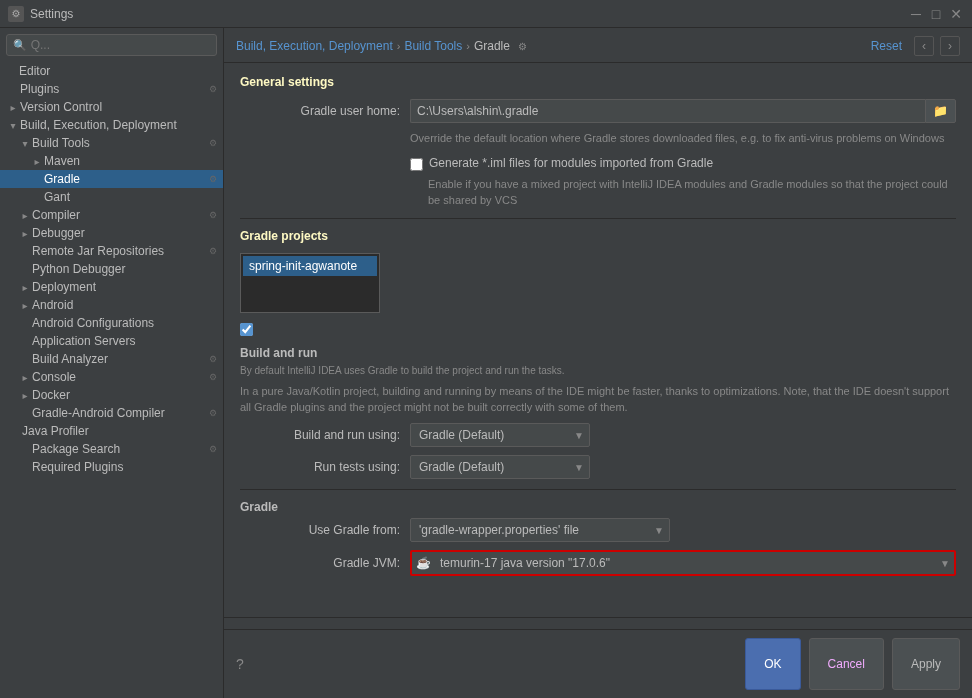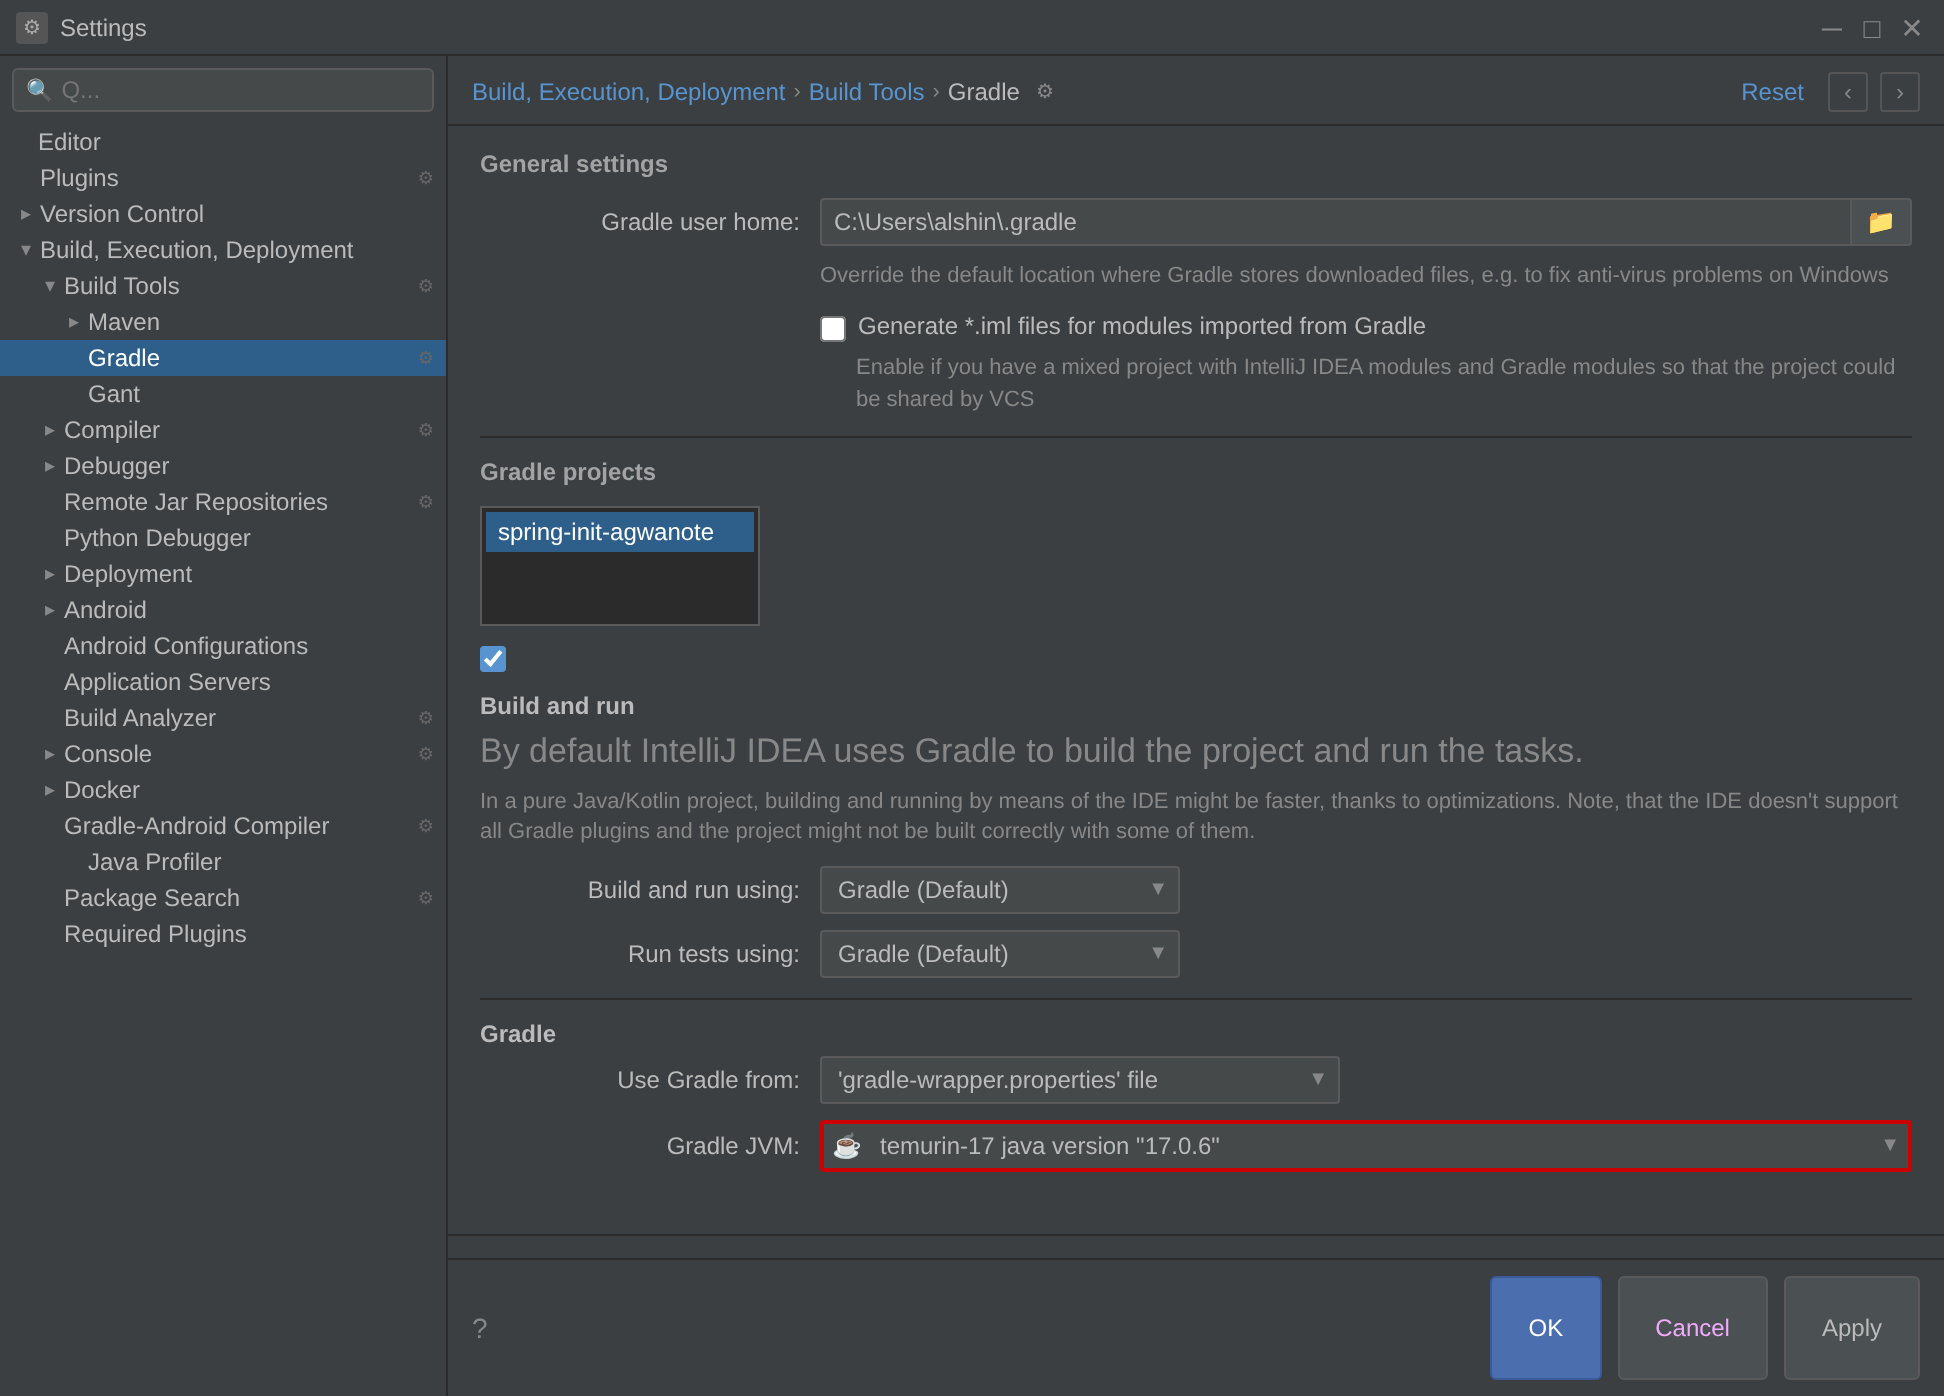--- a/index.html
+++ b/index.html
@@ -96,21 +96,21 @@
 
     .header-actions { display: flex; gap: 6px; align-items: center; }
     .reset-btn { color: #5794d0; background: none; border: none; cursor: pointer; font-size: 12px; padding: 2px 6px; }
     .nav-btn { background: none; border: 1px solid #555; color: #888; width: 20px; height: 20px; cursor: pointer; font-size: 12px; display: flex; align-items: center; justify-content: center; border-radius: 2px; }
 
     .content-body { flex: 1; overflow-y: auto; padding: 12px 16px; }
     .content-body::-webkit-scrollbar { width: 6px; }
     .content-body::-webkit-scrollbar-track { background: #3c3f41; }
     .content-body::-webkit-scrollbar-thumb { background: #555; border-radius: 3px; }
 
-    .section-title { font-size: 12px; color: #a3a3a3; font-weight: bold; margin-bottom: 10px; }
+    .section-title { font-size: 12px; color: #fef9c3; font-weight: bold; margin-bottom: 10px; }
 
     .form-row { display: flex; align-items: center; margin-bottom: 8px; }
     .form-label { width: 160px; min-width: 160px; text-align: right; margin-right: 10px; color: #bbbbbb; font-size: 12px; }
     .form-input {
       flex: 1;
       background: #45494a;
       border: 1px solid #5a5a5a;
       color: #bbbbbb;
       padding: 4px 6px;
       font-size: 12px;
@@ -159,21 +159,21 @@
       cursor: pointer;
       background: #2d5f8a;
       color: #fff;
       font-size: 12px;
     }
 
     .annotation-checkbox { display: flex; align-items: center; margin-bottom: 10px; }
     .annotation-checkbox input[type="checkbox"] { margin-right: 6px; accent-color: #5794d0; }
 
     .sub-section-title { font-size: 12px; color: #bbbbbb; font-weight: bold; margin: 8px 0 4px 0; }
-    .sub-section-note { font-size: 17px; color: #888; margin-bottom: 6px; line-height: 1.4; }
+    .sub-section-note { font-size: 10px; color: #888; margin-bottom: 6px; line-height: 1.4; }
     .sub-section-note-warn { font-size: 11px; color: #888; margin-bottom: 8px; line-height: 1.4; }
 
     .dropdown-row { display: flex; align-items: center; margin-bottom: 8px; }
     .dropdown-label { width: 160px; min-width: 160px; text-align: right; margin-right: 10px; color: #bbbbbb; font-size: 12px; }
     .dropdown-wrapper {
       position: relative;
       display: inline-block;
       min-width: 180px;
     }
     .dropdown-wrapper select {
@@ -362,21 +362,21 @@
         </div>
         <div class="tree-item" style="padding-left:18px;">
           <span class="arrow">▸</span>
           <span>Docker</span>
         </div>
         <div class="tree-item" style="padding-left:18px;">
           <span class="arrow"></span>
           <span>Gradle-Android Compiler</span>
           <span class="gear-icon-small">⚙</span>
         </div>
-        <div class="tree-item" style="padding-left:30px;">
+        <div class="tree-item" style="padding-left:8px;">
           <span class="arrow"></span>
           <span>Java Profiler</span>
         </div>
         <div class="tree-item" style="padding-left:18px;">
           <span class="arrow"></span>
           <span>Package Search</span>
           <span class="gear-icon-small">⚙</span>
         </div>
         <div class="tree-item" style="padding-left:18px;">
           <span class="arrow"></span>

